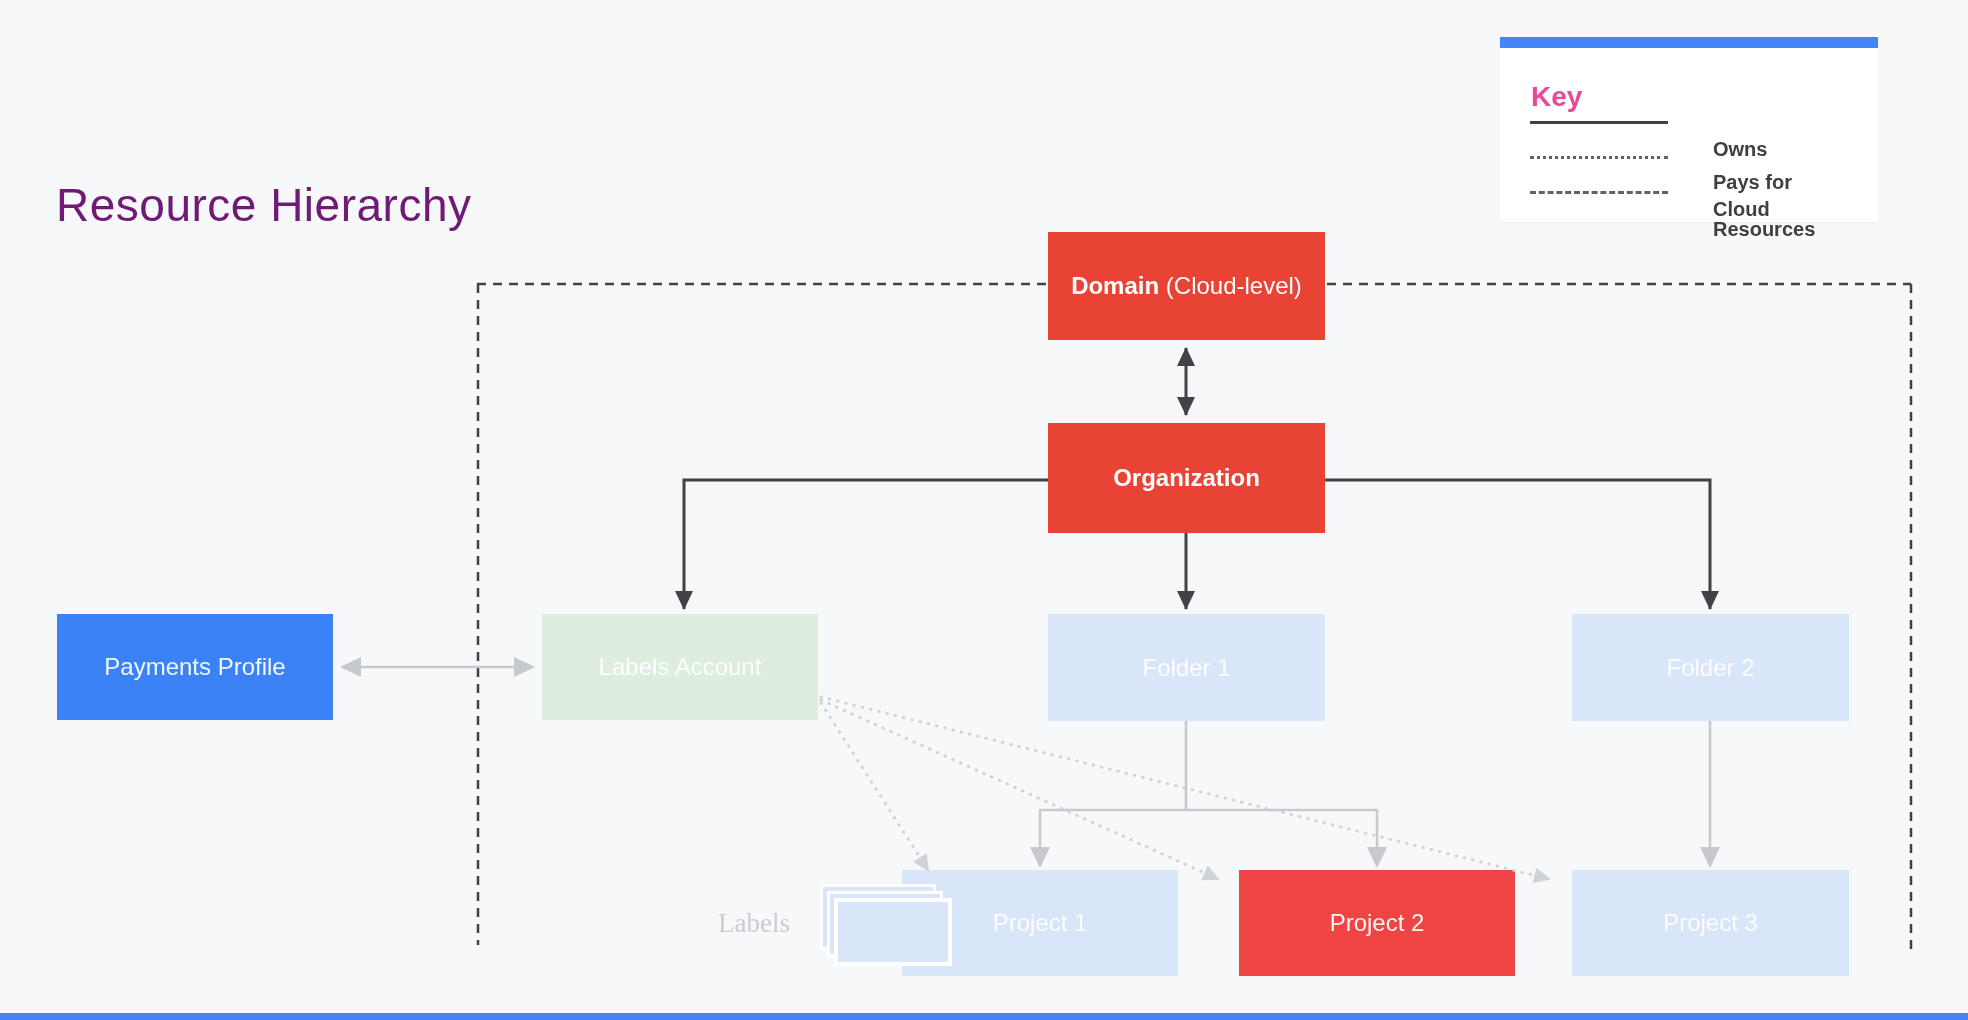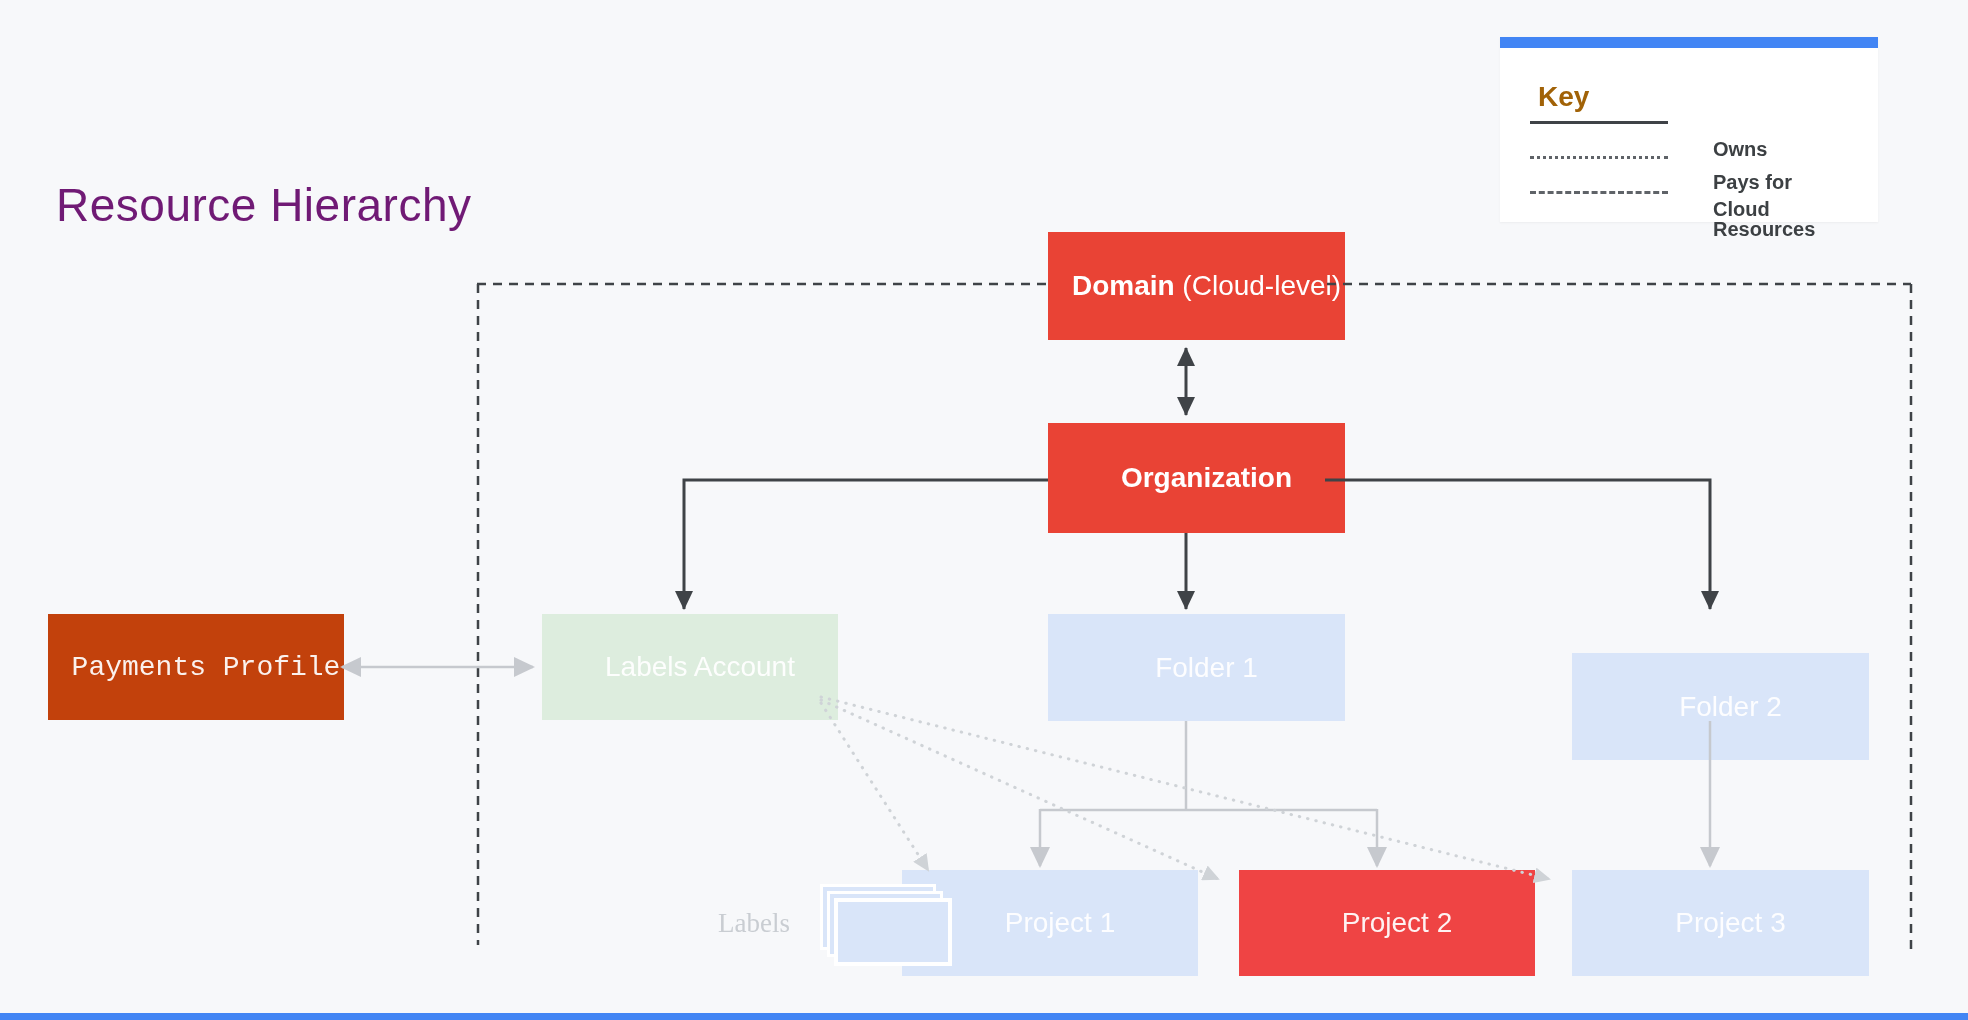--- a/index.html
+++ b/index.html
@@ -11,30 +11,30 @@
   .page-title{
     position:absolute;left:56px;top:178px;
     font-size:46px;font-weight:400;color:#701a75;letter-spacing:.5px;
   }
   
   .key-box{
     position:absolute;left:1500px;top:37px;width:378px;height:185px;
     background:#FFFFFF;box-shadow:0 1px 2px rgba(60,64,67,.06);
   }
   .key-accent{position:absolute;left:0;top:0;width:100%;height:11px;}
-  .key-heading{position:absolute;left:31px;top:44px;font-size:28px;font-weight:700;color:#a16207;margin-left:7px;}
+  .key-heading{position:absolute;left:31px;top:44px;font-size:28px;font-weight:700;color:#ec4899;}
   .key-sample{position:absolute;left:30px;width:138px;height:0;}
   .key-sample.solid{border-top:3px solid #3F4347;}
   .key-sample.dotted{border-top:3px dotted #5F6368;}
   .key-sample.dashed{border-top:3px dashed #5F6368;}
   .key-label{position:absolute;left:213px;font-size:20px;font-weight:700;color:#3C4043;line-height:20px;width:130px;}
   
   .node{
     position:absolute;display:flex;align-items:center;justify-content:center;
-    font-size:28px;color:#FFFFFF;text-align:center;z-index:1;padding-left:20px;
+    font-size:24px;color:#FFFFFF;text-align:center;z-index:1;
   }
   .node.red{font-weight:400;}
   .node.red .b{font-weight:700;}
   .node.light{color:rgba(255,255,255,.93);}
   
   .labels-caption{
     position:absolute;left:666px;top:908px;width:124px;text-align:right;
     font-size:27px;color:#C9CDD2;z-index:3;font-family:Liberation Serif, serif;
   }
   .labels-icon{position:absolute;left:820px;top:884px;width:135px;height:90px;z-index:3;}
@@ -66,33 +66,33 @@
   </div>
 
   <div class="node red" style="left: 1048px; top: 232px; width: 277px; height: 108px; background-color: rgb(233, 67, 53);">
     <span><span class="b">Domain</span><span> (Cloud-level)</span></span>
   </div>
 
   <div class="node red" style="left: 1048px; top: 423px; width: 277px; height: 110px; background-color: rgb(233, 67, 53);">
     <span class="b">Organization</span>
   </div>
 
-  <div class="node light" style="left: 48px; top: 614px; width: 276px; height: 106px; background-color: #c2410c; font-family: Liberation Mono, monospace;">
+  <div class="node light" style="left: 57px; top: 614px; width: 276px; height: 106px; background-color: #3b82f6;">
     <span>Payments Profile</span>
   </div>
 
   <div class="node light" style="left: 542px; top: 614px; width: 276px; height: 106px; background-color: rgb(221, 237, 222);">
     <span>Labels Account</span>
   </div>
 
   <div class="node light" style="left: 1048px; top: 614px; width: 277px; height: 107px; background-color: rgb(217, 229, 249);">
     <span>Folder 1</span>
   </div>
 
-  <div class="node light" style="left: 1572px; top: 614px; width: 277px; height: 107px; background-color: rgb(217, 229, 249); margin-top: 39px;">
+  <div class="node light" style="left: 1572px; top: 614px; width: 277px; height: 107px; background-color: rgb(217, 229, 249);">
     <span>Folder 2</span>
   </div>
 
   <div class="node light" style="left: 902px; top: 870px; width: 276px; height: 106px; background-color: rgb(217, 229, 249);">
     <span>Project 1</span>
   </div>
 
   <div class="node light" style="left: 1239px; top: 870px; width: 276px; height: 106px; background-color: #ef4444;">
     <span>Project 2</span>
   </div>

